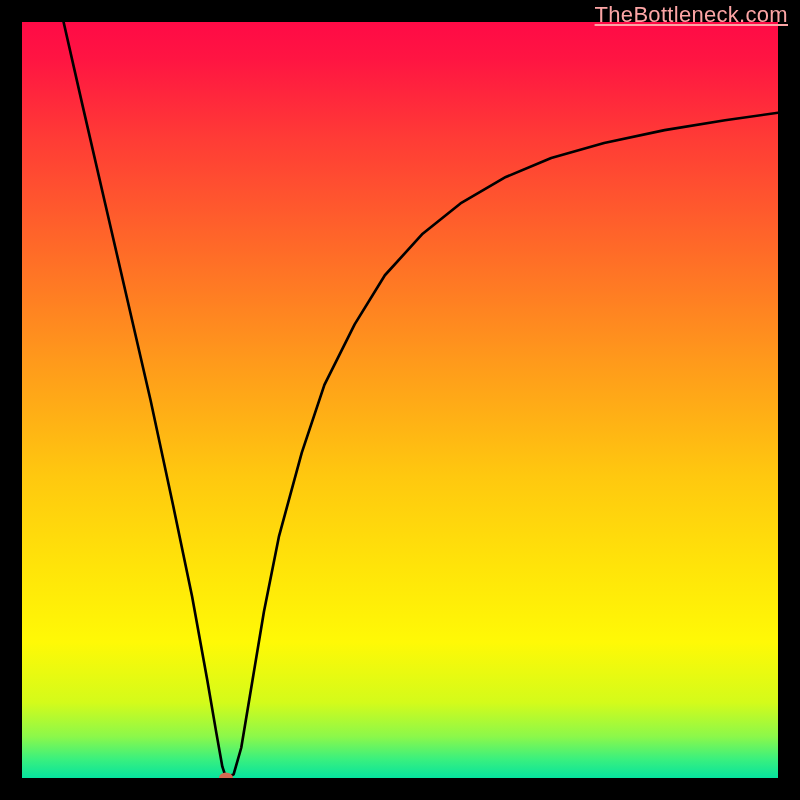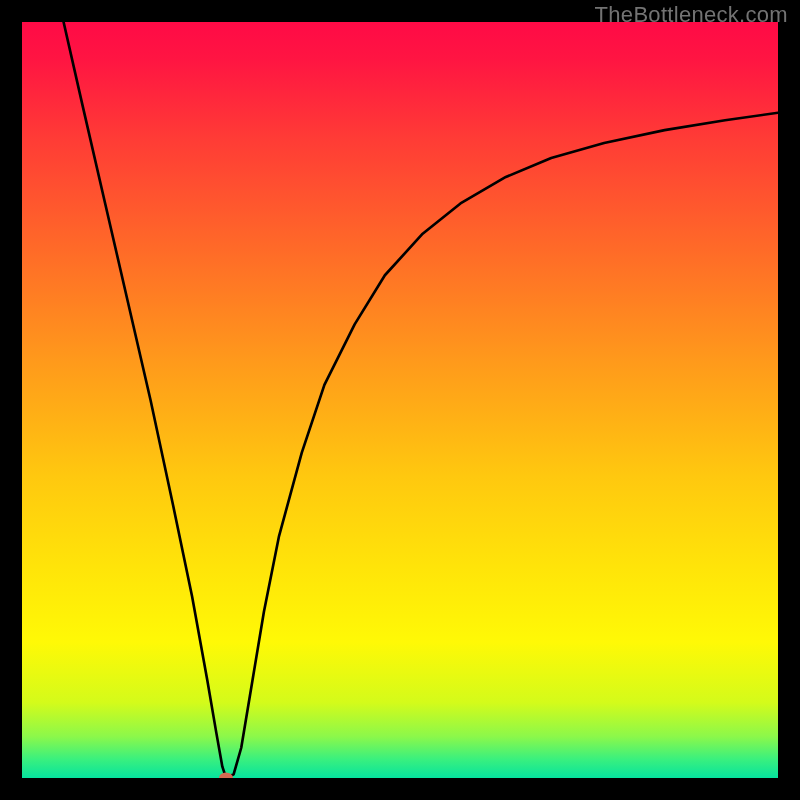--- a/index.html
+++ b/index.html
@@ -7,25 +7,26 @@
   .outer {
     width: 800px;
     height: 800px;
     background: #000;
     position: relative;
   }
   .watermark {
     position: absolute;
     top: 2px;
     right: 12px;
-    color: #737373;
+    color: #fca5a5;
     font-size: 22px;
     font-weight: 400;
     letter-spacing: 0.3px;
     z-index: 10;
+    text-decoration: underline;
   }
   .plot {
     position: absolute;
     left: 22px;
     top: 22px;
     width: 756px;
     height: 756px;
     overflow: hidden;
   }
   .bg-gradient {

